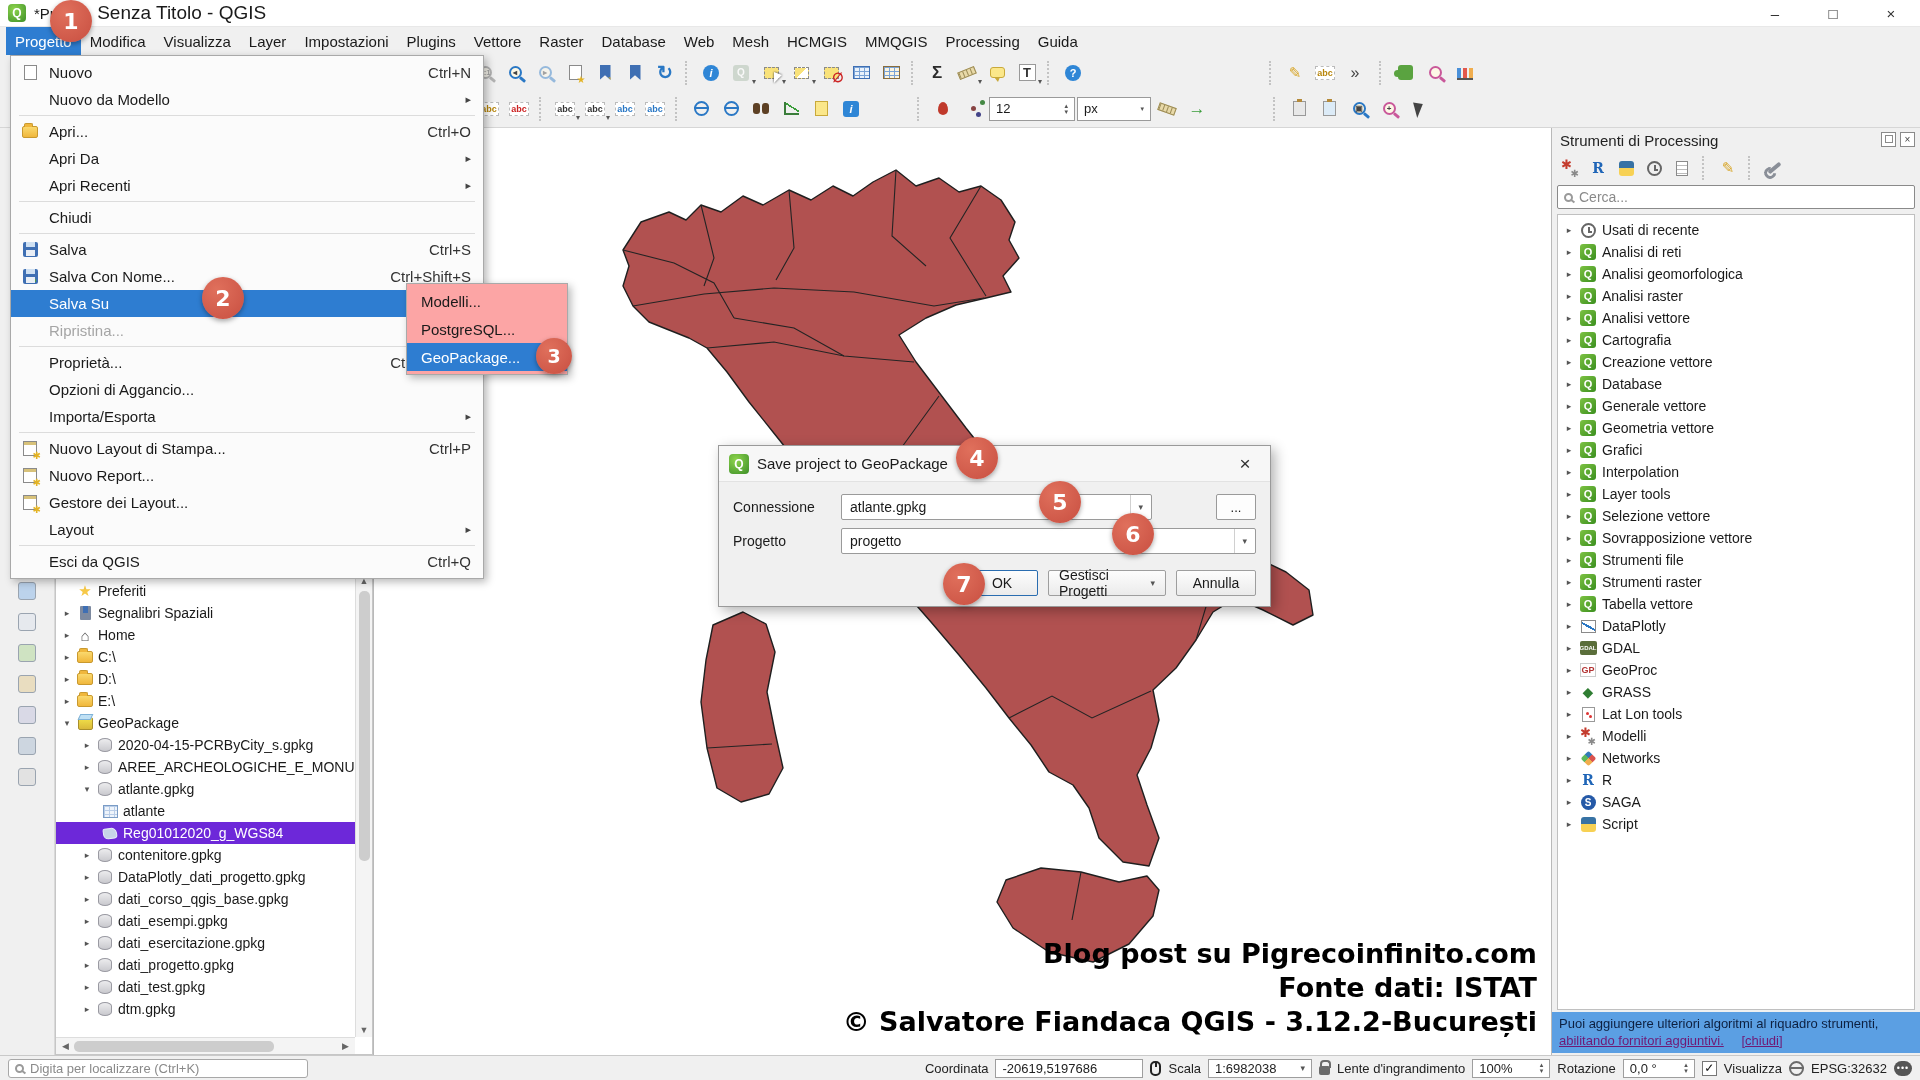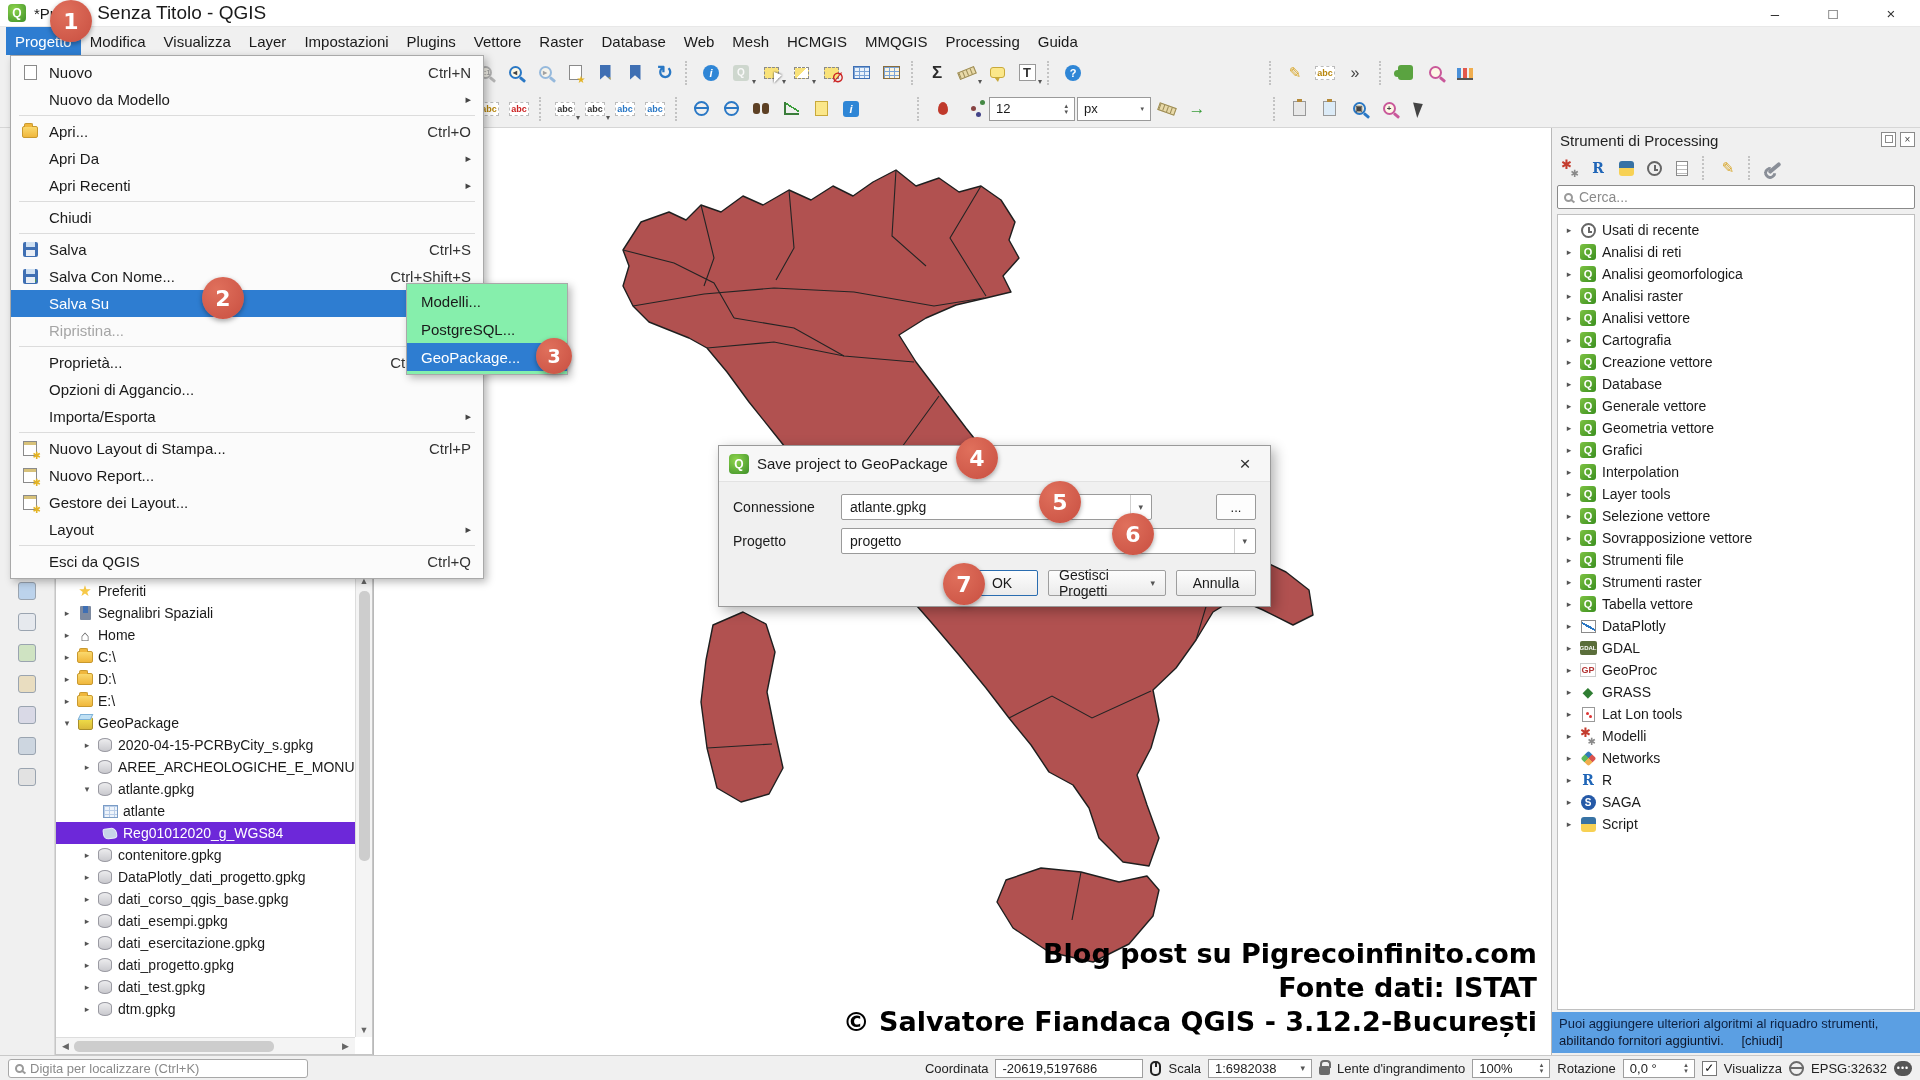--- a/index.html
+++ b/index.html
@@ -148,21 +148,21 @@
 .ti-gdal::after{content:"GDAL"}
 .ti-gp{width:16px;height:14px;background:#fff;border:1px solid #ccc;color:#b33333;font-size:9px;font-weight:bold;display:flex;align-items:center;justify-content:center}
 .ti-gp::after{content:"GP"}
 .ti-grass{color:#2f7d32;font-size:14px}
 .ti-latlon{width:13px;height:15px;background:#fff;border:1px solid #999;position:relative}
 .ti-latlon::before{content:"";position:absolute;left:3px;top:4px;width:3px;height:3px;background:#d33;border-radius:50%}
 .ti-latlon::after{content:"";position:absolute;right:2px;bottom:3px;width:3px;height:3px;background:#d33;border-radius:50%}
 .ti-networks{width:11px;height:11px;transform:rotate(45deg);background:conic-gradient(#d9534f 0 25%,#f0ad4e 0 50%,#5cb85c 0 75%,#337ab7 0);border-radius:2px}
 .ti-saga{width:15px;height:15px;border-radius:50%;background:#2559a7;color:#fff;font-weight:bold;font-size:10px;display:flex;align-items:center;justify-content:center}
 .notice{position:absolute;left:0;right:0;top:884px;height:41px;background:#5b9fe3;font-size:13px;padding:3px 7px;color:#0d2040;line-height:17px}
-.notice a{color:#0f172a;}
+.notice a{color:#701a75;text-decoration:underline}
 
 
 .statusbar{position:absolute;left:0;top:1055px;right:0;height:25px;background:#f0f0f0;border-top:1px solid #c9c9c9;display:flex;align-items:center;padding:0 8px;font-size:13px;color:#222;gap:7px}
 .locator{width:300px;height:19px;border:1px solid #a8a8a8;border-radius:3px;background:#fff;display:flex;align-items:center;padding:0 6px;color:#8a8a8a;gap:6px;font-size:13px}
 .sb-spacer{flex:1}
 .sb-field{background:#fff;border:1px solid #9e9e9e;height:19px;display:flex;align-items:center;padding:0 6px;gap:4px}
 .cb{width:15px;height:15px;background:#fff;border:1px solid #777;display:flex;align-items:center;justify-content:center;font-size:12px;color:#111}
 .cb::after{content:"✓"}
 .icmouse{width:11px;height:15px;border:2px solid #222;border-radius:5px;position:relative}
 .icmouse::before{content:"";position:absolute;left:3px;top:-1px;width:2px;height:5px;background:#222}
@@ -180,21 +180,21 @@
 .mi .mico{width:22px;height:18px;margin-right:8px;flex:none;display:flex;align-items:center;justify-content:center}
 .mi .lbl{white-space:nowrap}
 .mi .sc{margin-left:auto;color:#333}
 .mi .sub{margin-left:auto;color:#444;font-size:11px}
 .mi.hl{background:#2e7dd1;color:#fff}
 .mi.hl .sub{color:#fff}
 .mi.dis{color:#a5a5a5}
 .msep{border-top:1px solid #dcdcdc;margin:2px 8px}
 
 
-.submenu{position:absolute;left:406px;top:283px;width:162px;background:#86efac;border:1px solid #a9a9a9;box-shadow:3px 3px 8px rgba(0,0,0,.28);z-index:50;padding:3px 0}
+.submenu{position:absolute;left:406px;top:283px;width:162px;background:#fca5a5;border:1px solid #a9a9a9;box-shadow:3px 3px 8px rgba(0,0,0,.28);z-index:50;padding:3px 0}
 .smi{height:28px;display:flex;align-items:center;padding:0 14px;font-size:15px;white-space:nowrap}
 .smi.hl{background:#2e7dd1;color:#fff}
 
 
 .dialog{position:absolute;left:718px;top:445px;width:553px;height:162px;background:#f0f0f0;border:1px solid #9a9a9a;box-shadow:4px 4px 12px rgba(0,0,0,.30);z-index:40}
 .dlg-title{height:36px;background:#f7f7f7;display:flex;align-items:center;padding:0 10px;gap:8px;font-size:15px;border-bottom:1px solid #e2e2e2}
 .dlg-close{margin-left:auto;font-size:19px;color:#333;width:30px;text-align:center}
 .dlg-row{display:flex;align-items:center;margin:0 14px}
 .dlg-row.r1{margin-top:12px}
 .dlg-row.r2{margin-top:8px}

